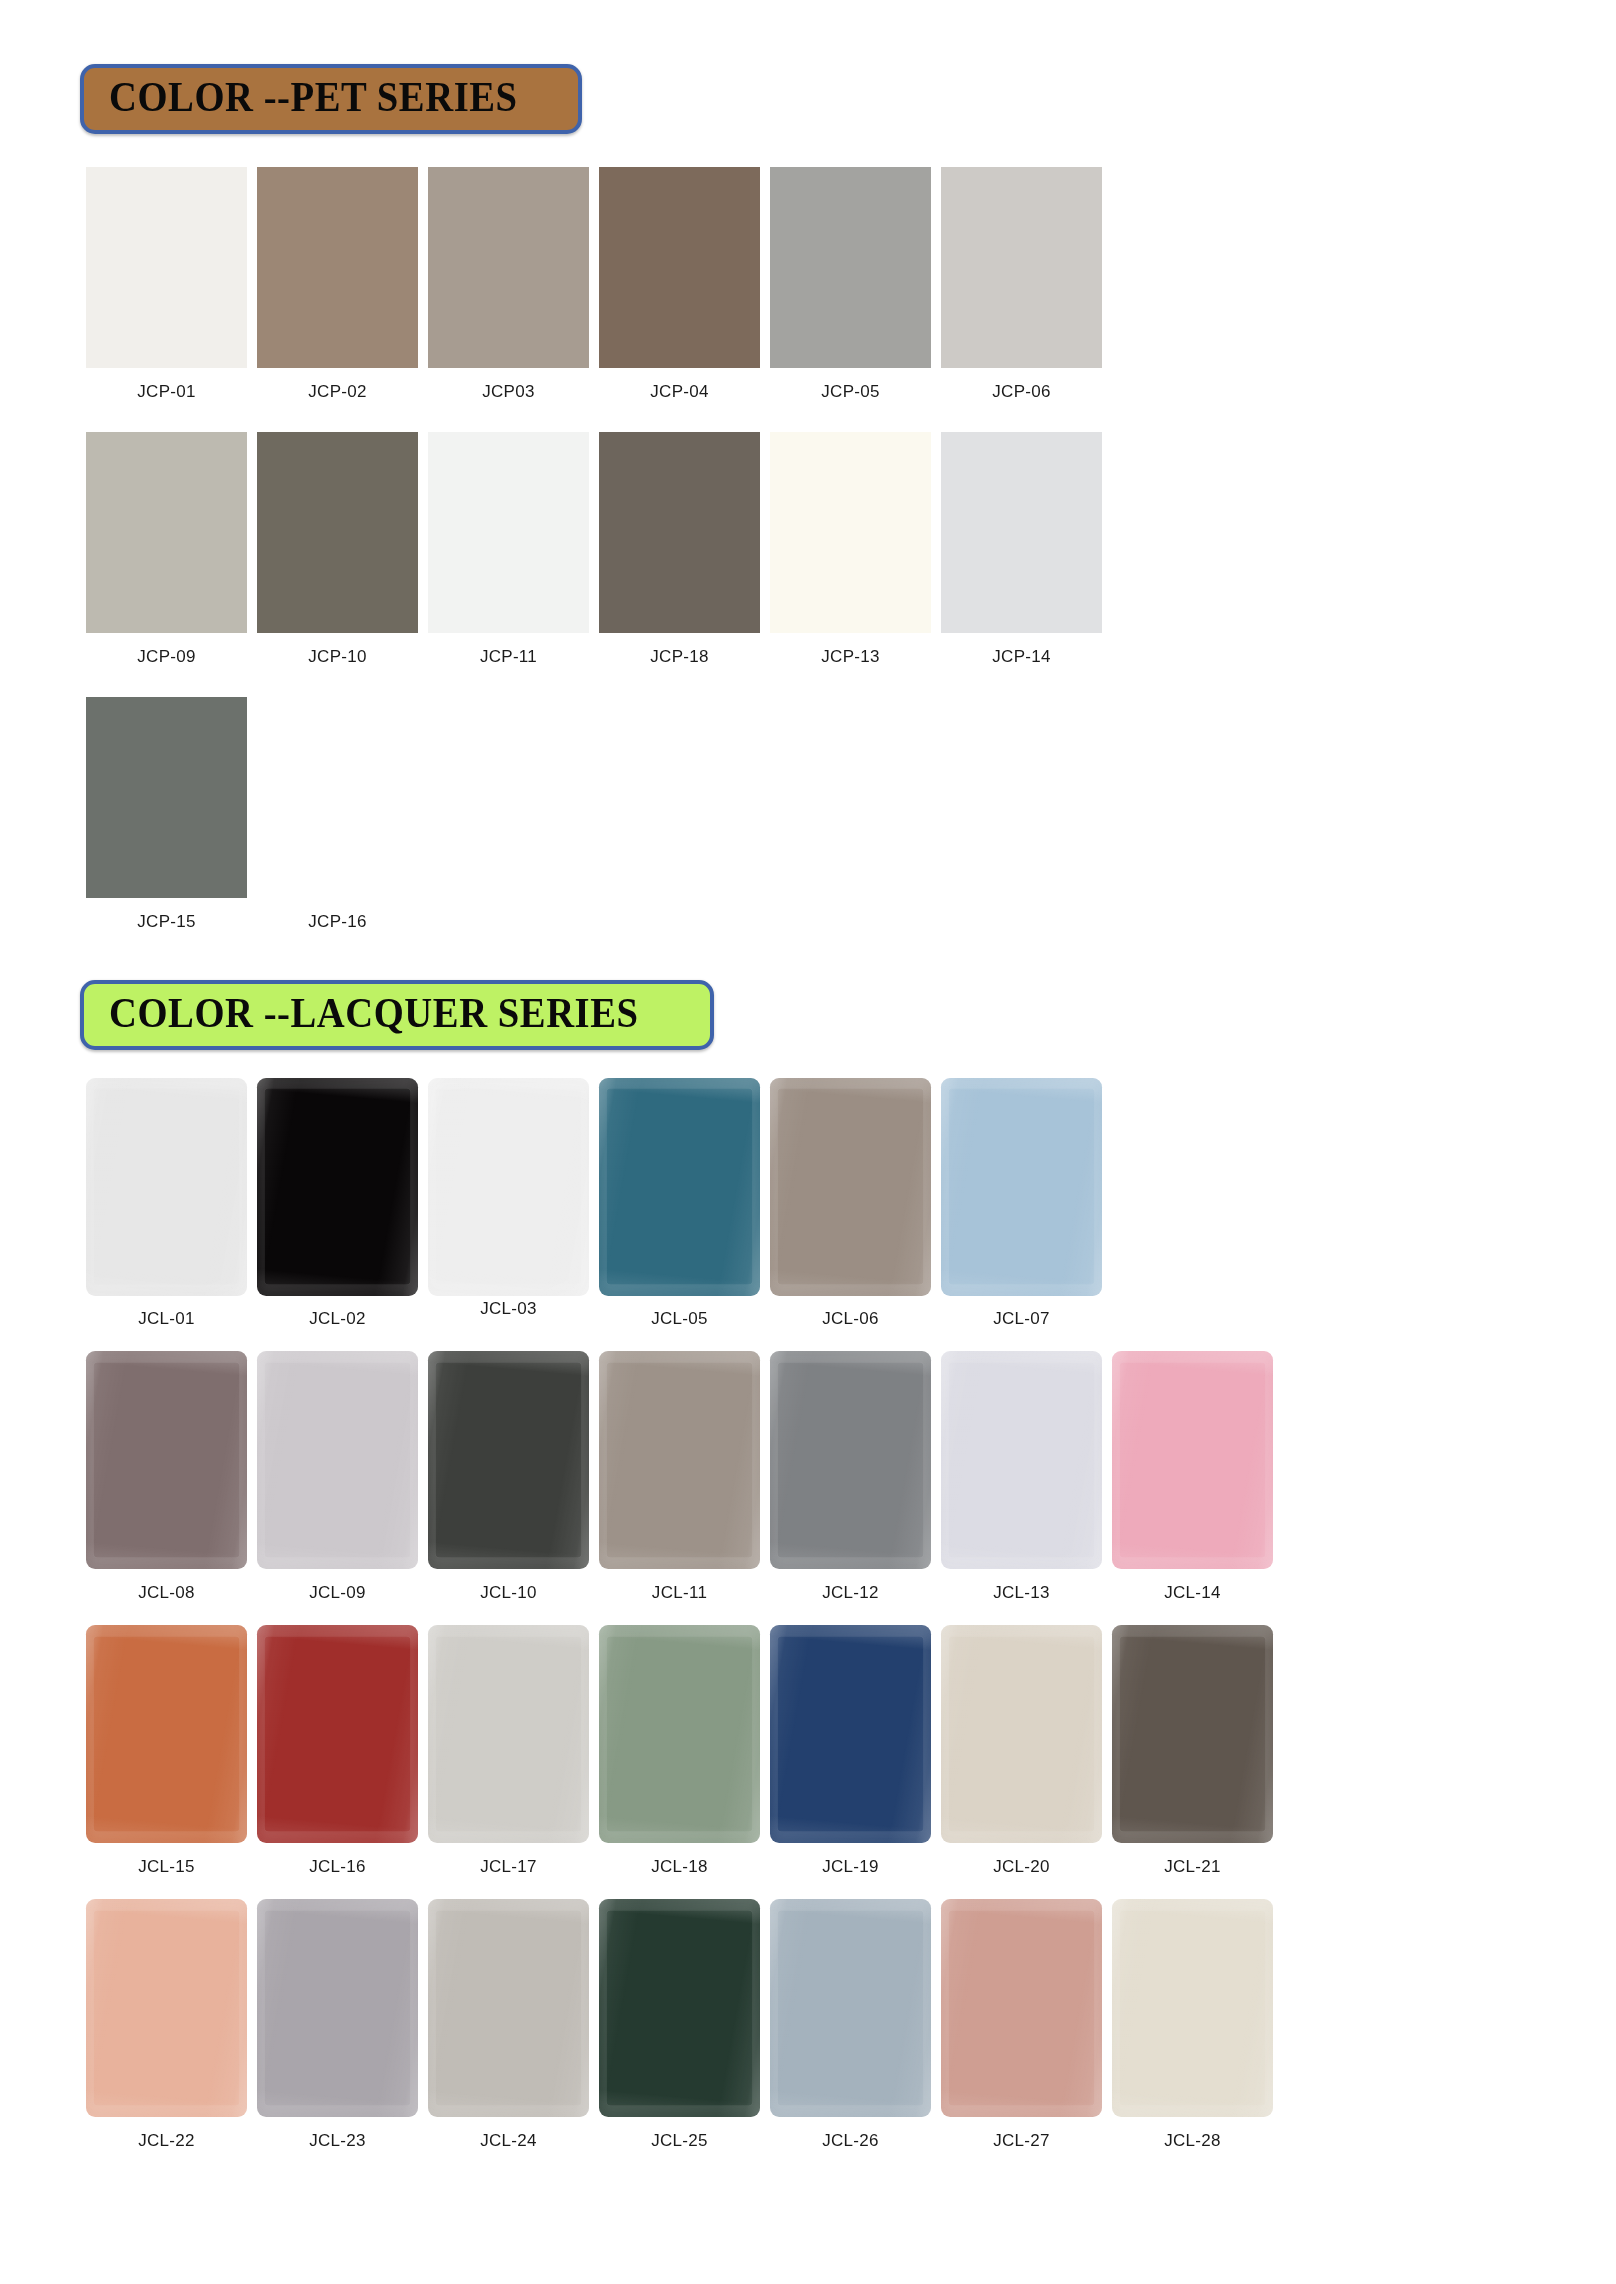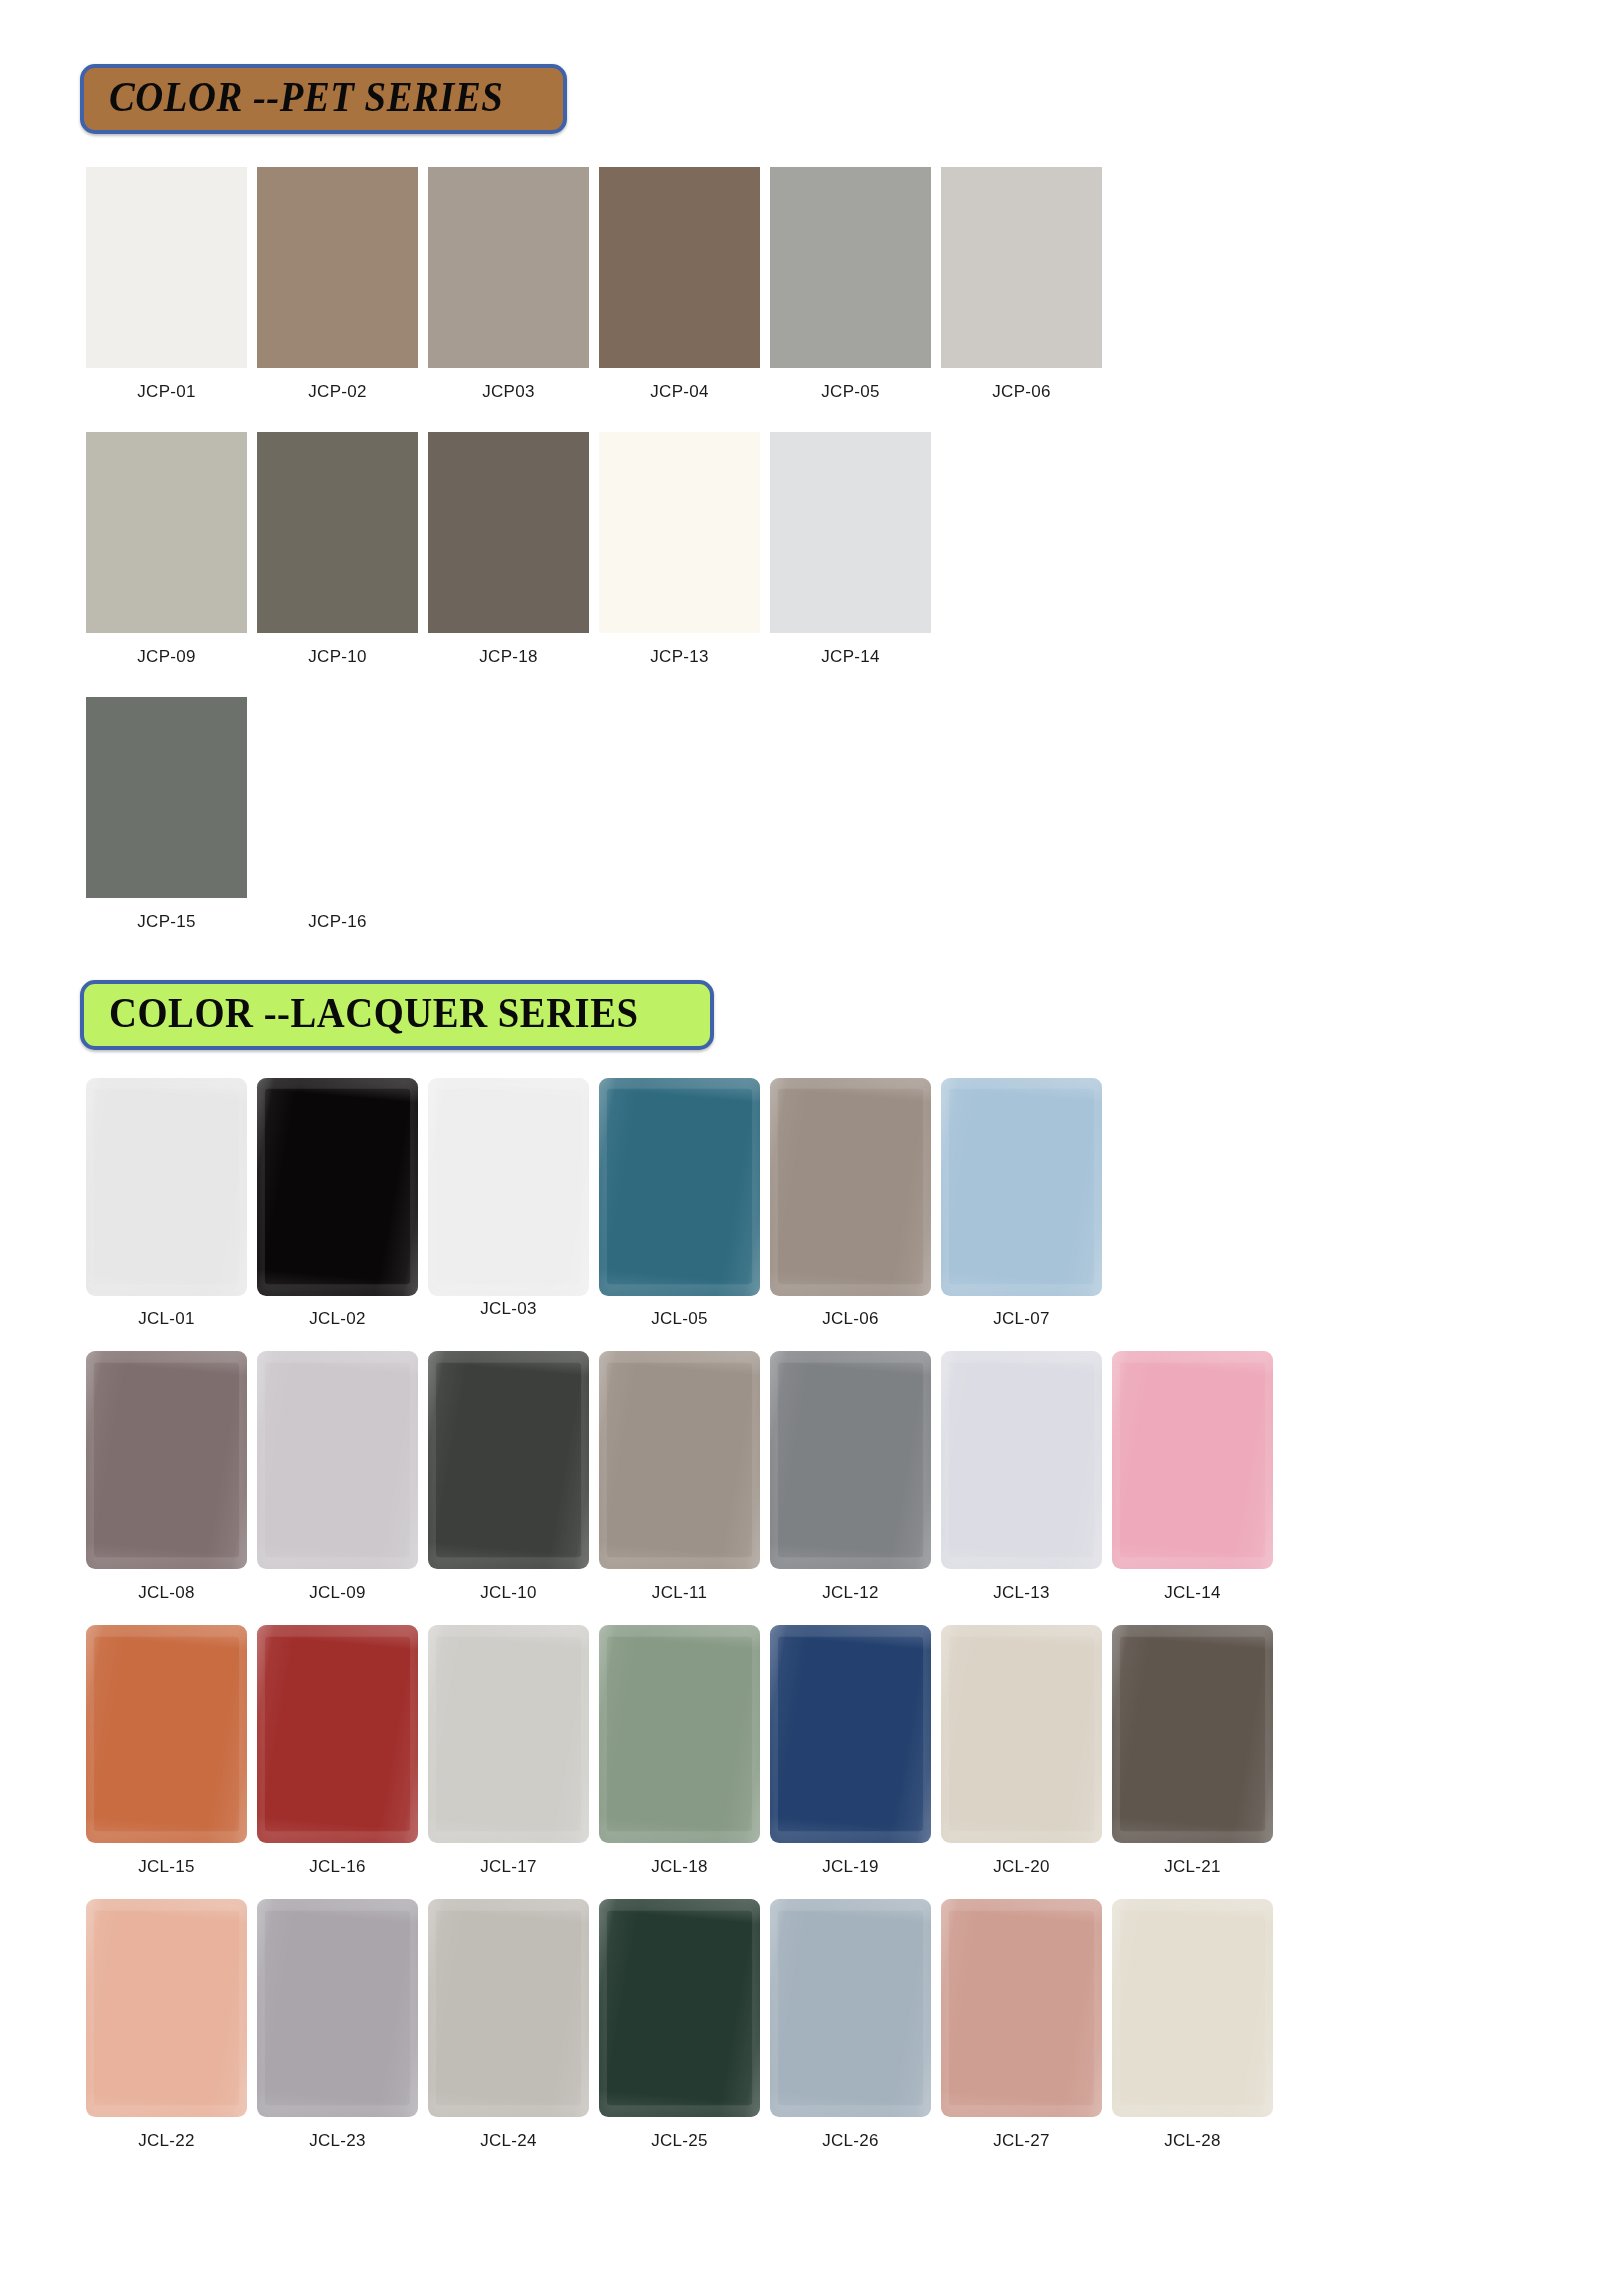--- a/index.html
+++ b/index.html
@@ -140,21 +140,21 @@
   .label-raised { margin-top: 3.4px; }
 </style>
 </head>
 <body>
 
 <div class="page">
 
   <section class="section-pet">
 
     <div class="banner-row">
-      <div class="banner" style="background-color: rgb(169, 115, 63); border-color: rgb(63, 99, 171); font-style: italic;">
+      <div class="banner" style="background-color: rgb(169, 115, 63); border-color: rgb(63, 99, 171);">
         <span class="banner-text">COLOR --PET SERIES</span>
       </div>
     </div>
 
     <div class="grid sec-pet-grid-r1">
       <div class="cell">
         <div class="chip pet" style="background-color: rgb(241, 239, 235);"></div>
         <div class="chip-label">JCP-01</div>
       </div>
       <div class="cell">
@@ -180,20 +180,24 @@
     </div>
 
     <div class="grid sec-pet-grid-r2">
       <div class="cell">
         <div class="chip pet" style="background-color: rgb(189, 186, 176);"></div>
         <div class="chip-label">JCP-09</div>
       </div>
       <div class="cell">
         <div class="chip pet" style="background-color: rgb(111, 106, 95);"></div>
         <div class="chip-label">JCP-10</div>
+      </div>
+      <div class="cell">
+        <div class="chip pet" style="background-color: rgb(242, 243, 242);"></div>
+        <div class="chip-label">JCP-11</div>
       </div>
       <div class="cell">
         <div class="chip pet" style="background-color: rgb(109, 101, 92);"></div>
         <div class="chip-label">JCP-18</div>
       </div>
       <div class="cell">
         <div class="chip pet" style="background-color: rgb(251, 249, 239);"></div>
         <div class="chip-label">JCP-13</div>
       </div>
       <div class="cell">

